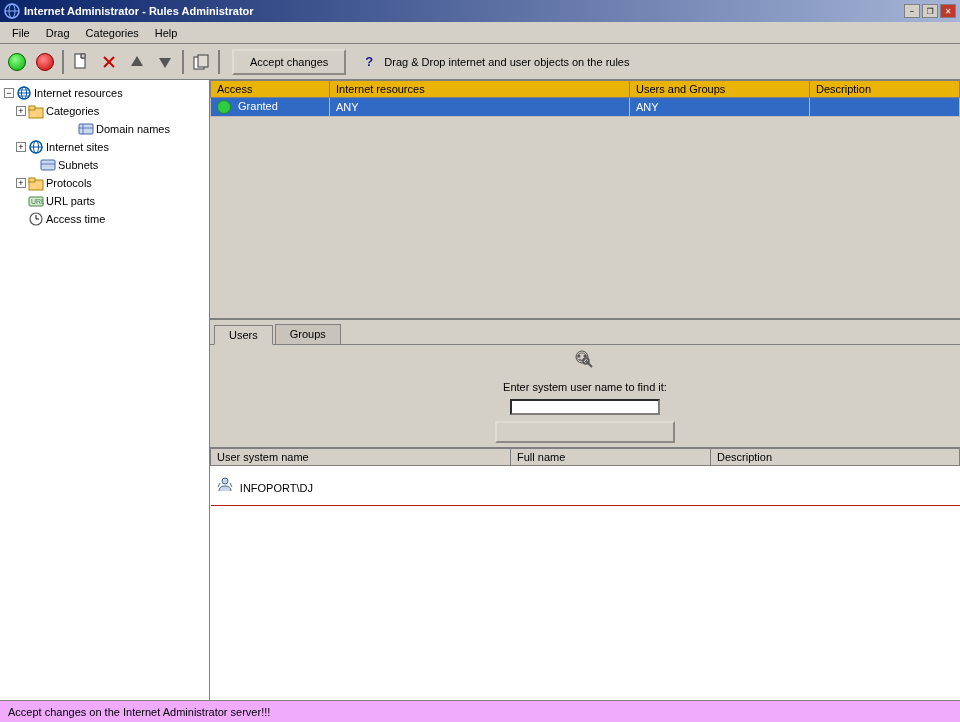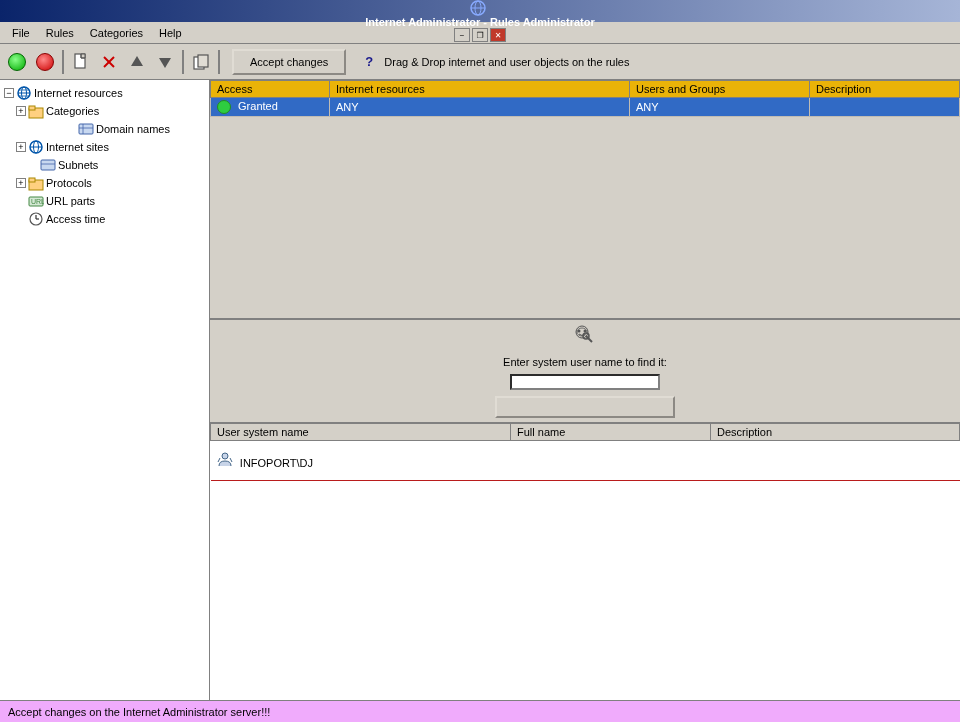--- a/index.html
+++ b/index.html
@@ -14,21 +14,20 @@
 
     
     .title-bar {
       background: linear-gradient(to right, #0a246a, #a6b5d7);
       color: white;
       height: 22px;
       display: flex;
       align-items: center;
       padding: 0 4px;
       user-select: none;
-      flex-direction: column;
     }
     .title-bar-icon {
       width: 16px;
       height: 16px;
       margin-right: 4px;
       display: flex;
       align-items: center;
       justify-content: center;
     }
     .title-bar-text {
@@ -342,21 +341,21 @@
   <span class="title-bar-text">Internet Administrator - Rules Administrator</span>
   <div class="title-bar-buttons">
     <div class="title-btn">−</div>
     <div class="title-btn">❐</div>
     <div class="title-btn close">✕</div>
   </div>
 </div>
 
 <div class="menu-bar">
   <span class="menu-item">File</span>
-  <span class="menu-item">Rules</span>
+  <span class="menu-item">Drag</span>
   <span class="menu-item">Categories</span>
   <span class="menu-item">Help</span>
 </div>
 
 <div class="toolbar">
 
   <div class="toolbar-btn" title="Enable">
     <div class="circle-green"></div>
   </div>
 
@@ -527,20 +526,24 @@
             <td>ANY</td>
             <td>ANY</td>
             <td></td>
           </tr>
         </tbody>
       </table>
     </div>
 
     <div class="bottom-panel">
 
+      <div class="tab-bar">
+        <div class="tab active">Users</div>
+        <div class="tab">Groups</div>
+      </div>
 
       <div class="user-search">
         <span class="user-search-icon">
           <svg width="22" height="22" viewBox="0 0 22 22">
             <ellipse cx="8" cy="8" rx="6" ry="6" fill="#d4d0c8" stroke="#555" stroke-width="1"></ellipse>
             <ellipse cx="8" cy="8" rx="5" ry="4" fill="none" stroke="#555" stroke-width="0.8"></ellipse>
             <circle cx="5" cy="7" r="1.5" fill="#555"></circle>
             <circle cx="11" cy="7" r="1.5" fill="#555"></circle>
             <path d="M5 10 Q8 13 11 10" fill="none" stroke="#555" stroke-width="1"></path>
             <line x1="12" y1="12" x2="18" y2="18" stroke="#555" stroke-width="2"></line>

